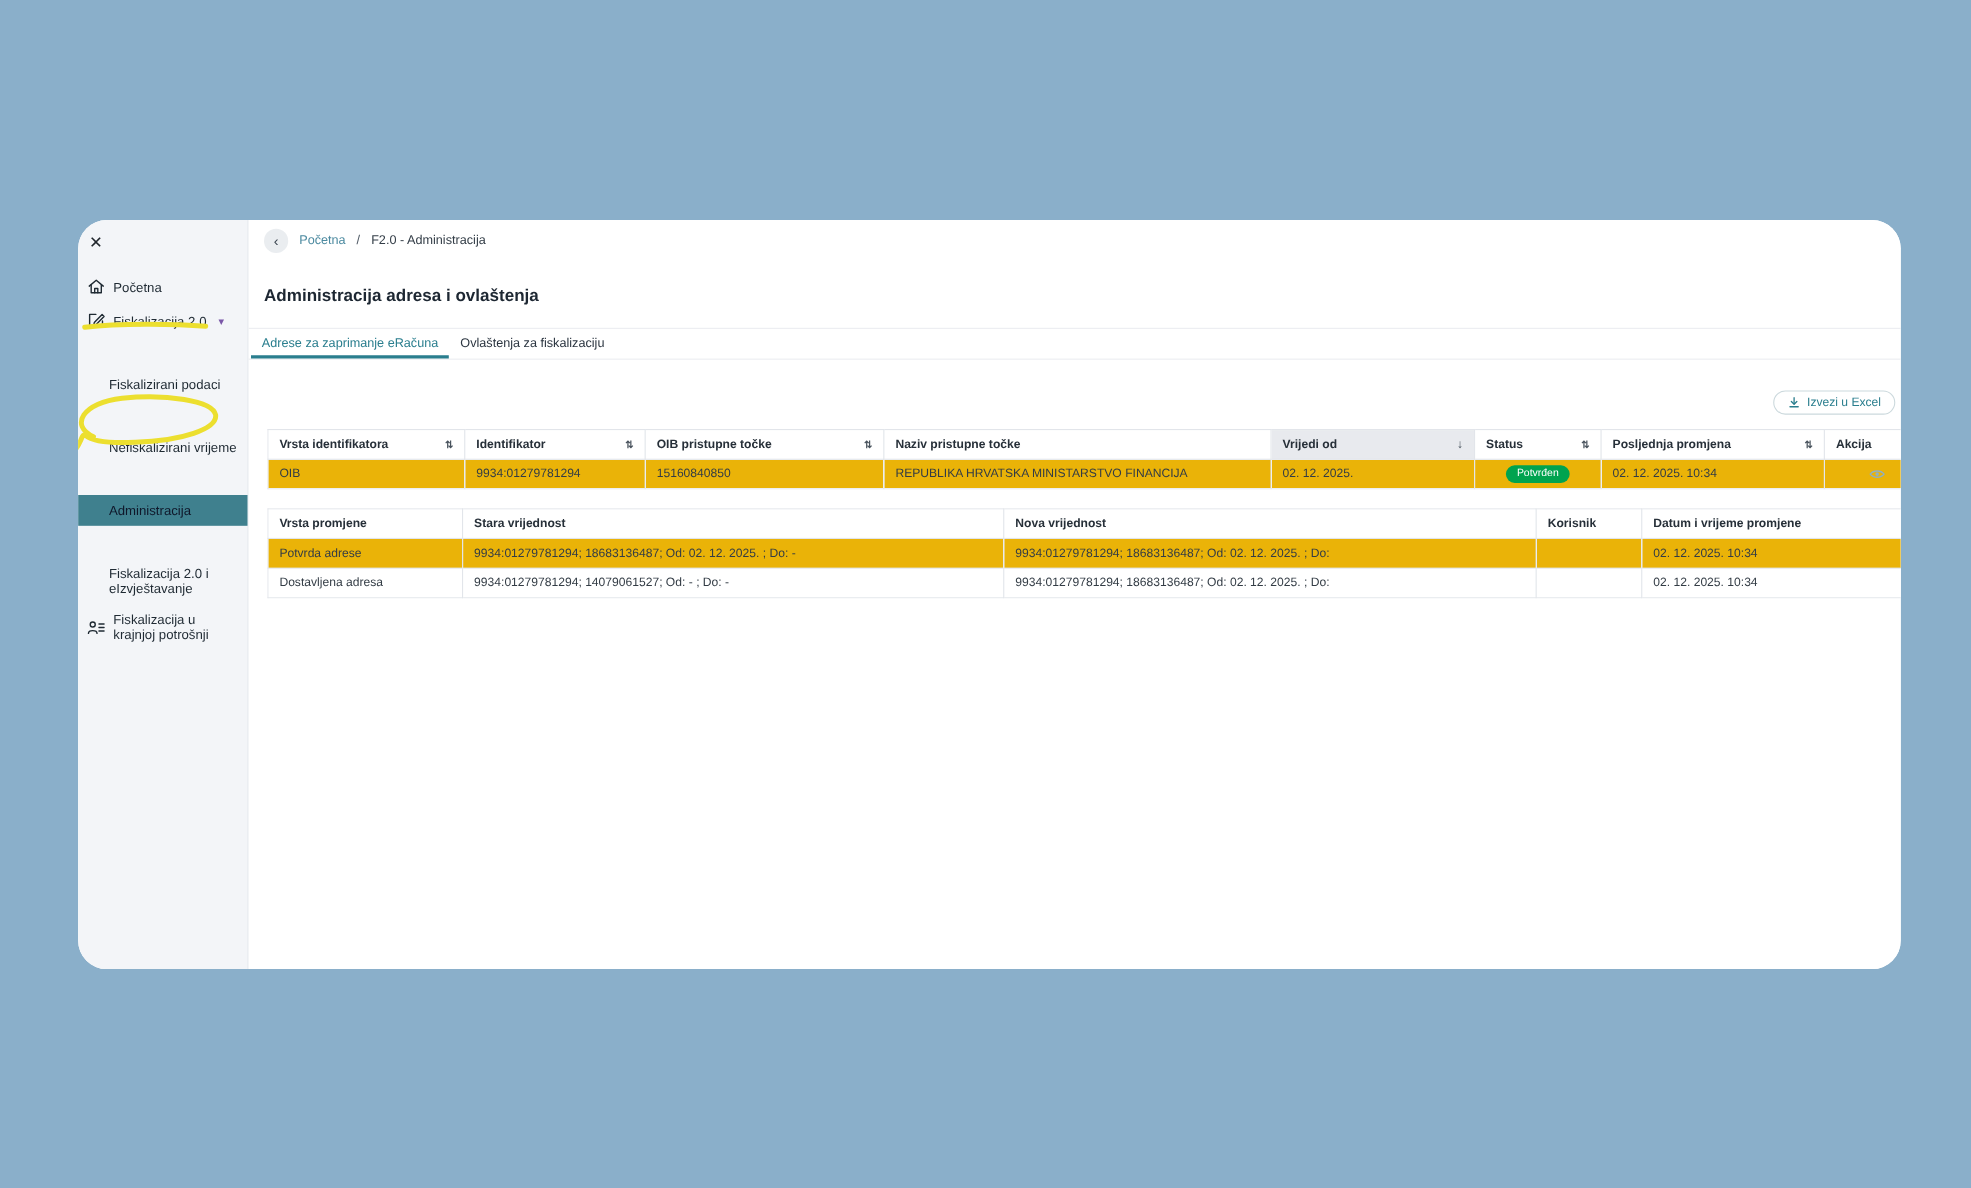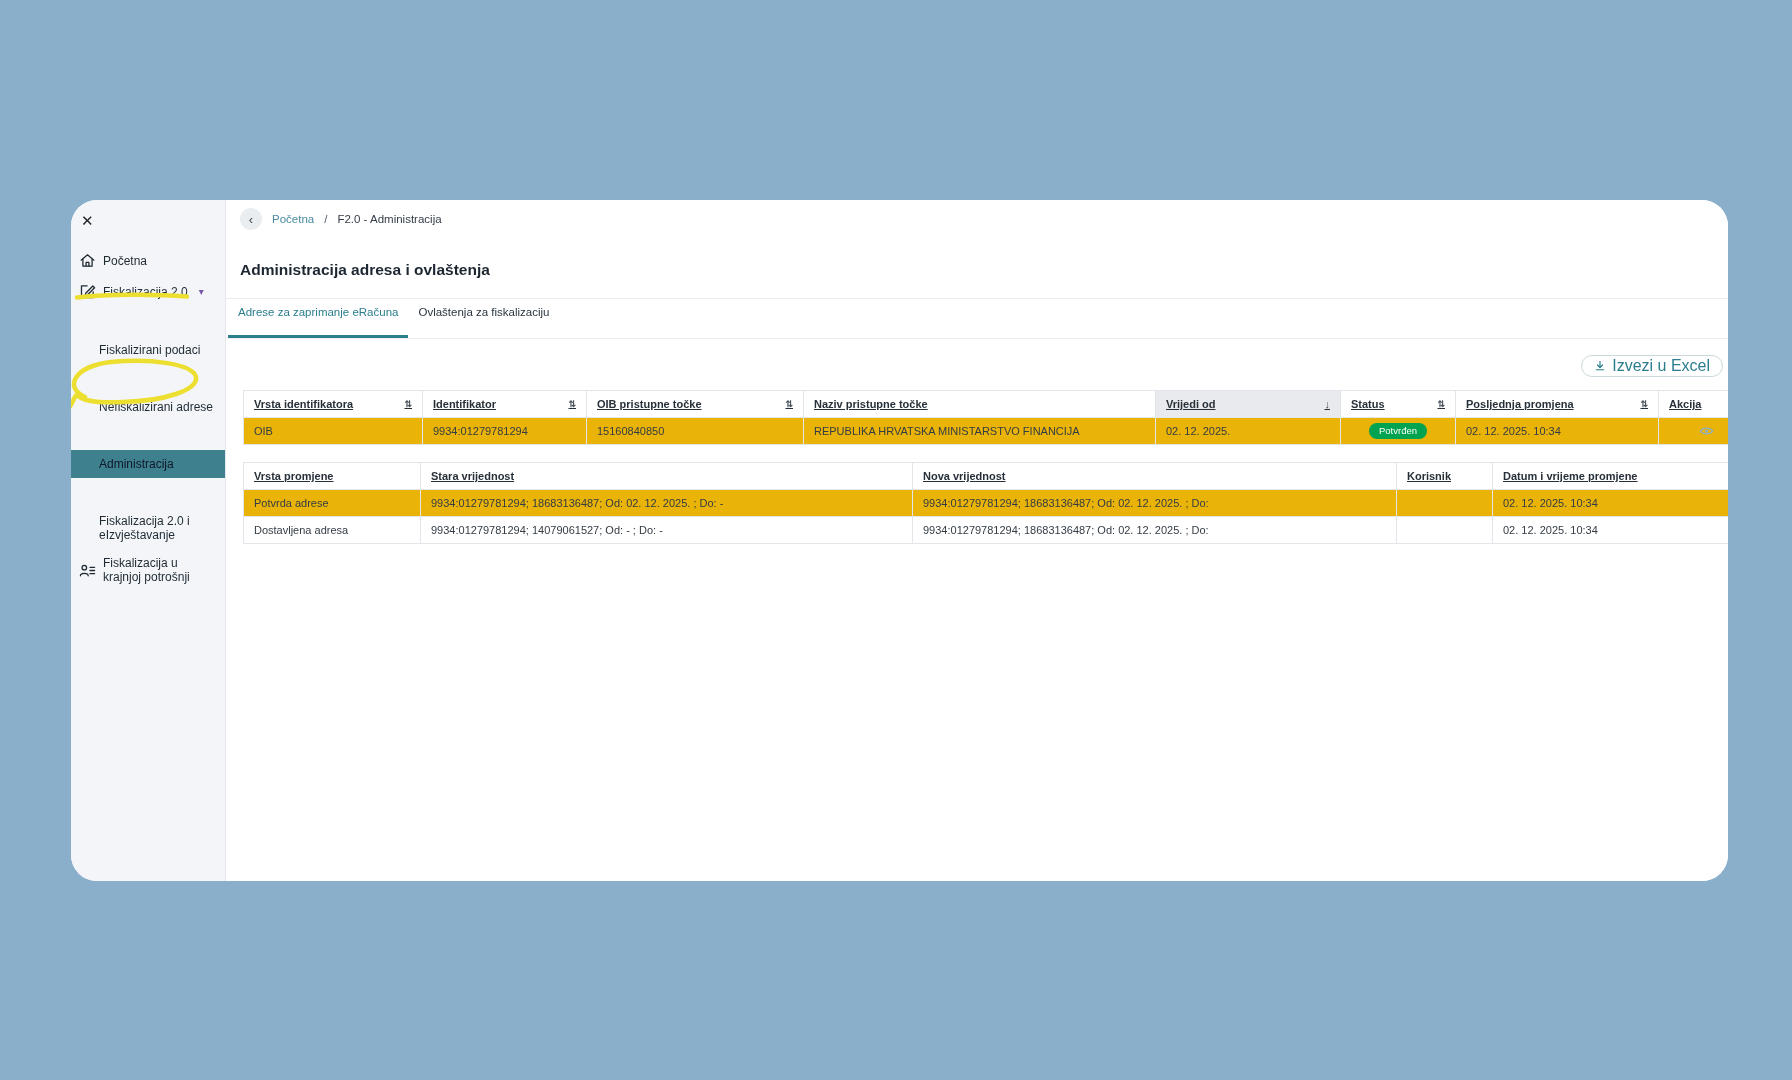--- a/index.html
+++ b/index.html
@@ -38,44 +38,44 @@
   .back-circle{
     width:22px;height:22px;border-radius:50%;background:#eaedf0;border:none;cursor:pointer;
     display:flex;align-items:center;justify-content:center;color:#3e4852;font-size:13px;padding:0;
     font-family:"Liberation Sans",sans-serif;
   }
   .bc-link{color:#4c8aa0;text-decoration:none;cursor:pointer;}
   .bc-sep{color:#4a5560;}
   .bc-cur{color:#333d47;}
   .page-title{position:absolute;left:14px;top:61px;margin:0;font-size:15.5px;font-weight:bold;color:#1d2732;}
   .tabbar{
-    position:absolute;left:0;right:0;top:98px;height:41px;box-sizing:border-box;
+    position:absolute;left:0;right:0;top:98px;height:29px;box-sizing:border-box;
     border-top:1px solid #ebedf1;border-bottom:1px solid #ebedf1;
     display:flex;padding-left:2px;
   }
   .tab{padding:0 10px;line-height:27px;font-size:11.5px;color:#2b3540;cursor:pointer;box-sizing:border-box;}
   .tab.active{color:#2a7e8e;box-shadow:inset 0 -3px 0 #2a7e8e;}
   .export-btn{
     position:absolute;top:155px;right:5px;height:22px;box-sizing:border-box;cursor:pointer;
     display:inline-flex;align-items:center;gap:6px;padding:0 12px;
-    border:1px solid #ccd9dd;border-radius:12px;background:#fff;color:#2a7e8e;font-size:16px;
+    border:1px solid #ccd9dd;border-radius:12px;background:#fff;color:#2a7e8e;font-size:11px;
     font-family:"Liberation Sans",sans-serif;
   }
   
   .twrap{position:absolute;left:17px;right:0;overflow:hidden;}
   .t1{top:190px;}
   .t2{top:262px;}
   table{border-collapse:collapse;table-layout:fixed;}
   .t1 table{width:1510px;}
   .t2 table{width:1507px;}
   th,td{
     border:1px solid #e2e5ea;height:27px;padding:0 10px;box-sizing:border-box;
     font-size:11px;text-align:left;white-space:nowrap;overflow:hidden;
   }
-  th{font-weight:bold;color:#273039;background:#fff;text-decoration:underline;}
+  th{font-weight:bold;color:#273039;background:#fff;}
   th.sorted{background:#e8eaee;}
   td{color:#333c45;background:#fff;}
   tr.stripe td{background:#eab308;}
   .thi{display:flex;align-items:center;justify-content:space-between;gap:4px;}
   .sort{font-size:9px;color:#49535d;flex:none;}
   .badge{
     display:inline-block;background:#00a34f;color:#fff;
     font-size:9.5px;font-weight:normal;padding:3px 10px;border-radius:9px;line-height:10px;
   }
   td.center{text-align:center;}
@@ -114,21 +114,21 @@
       </span>
       <span class="lbl">Fiskalizacija 2.0</span>
       <span class="caret">▾</span>
     </div>
 
     <svg class="marker-underline" width="118" height="9" viewBox="0 0 118 9">
       <path d="M4 5.5 C 35 1.8, 85 2.2, 114 4.6" fill="none" stroke="#ecdf2f" stroke-width="4.5" stroke-linecap="round"></path>
     </svg>
 
     <div class="nav-sub">Fiskalizirani podaci</div>
-    <div class="nav-sub">Nefiskalizirani adrese</div>
+    <div class="nav-sub">Nefiskalizirani vrijeme</div>
     <div class="nav-sub sel">Administracija</div>
     <div class="nav-sub">Fiskalizacija 2.0 i eIzvještavanje</div>
 
     <div class="nav-top">
       <span class="ic">
         <svg viewBox="0 0 24 24" width="17" height="17" fill="none" stroke="#1f2a33" stroke-width="1.8" stroke-linecap="round" stroke-linejoin="round">
           <circle cx="7.5" cy="8" r="3.2"></circle>
           <path d="M2 19.5 C 2 14.8, 13 14.8, 13 19.5"></path>
           <path d="M15.5 7.5 H22"></path>
             <path d="M15.5 12 H22"></path>

